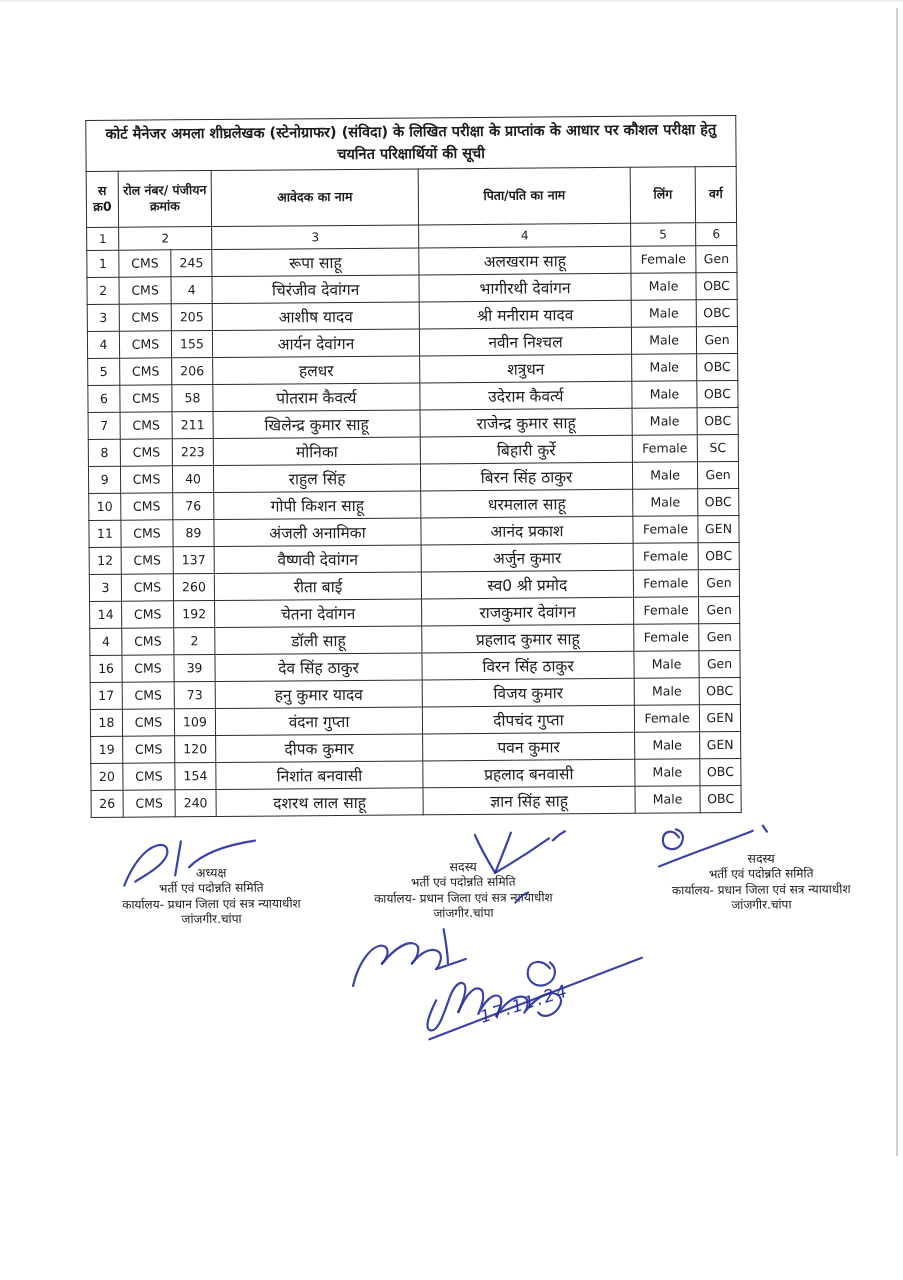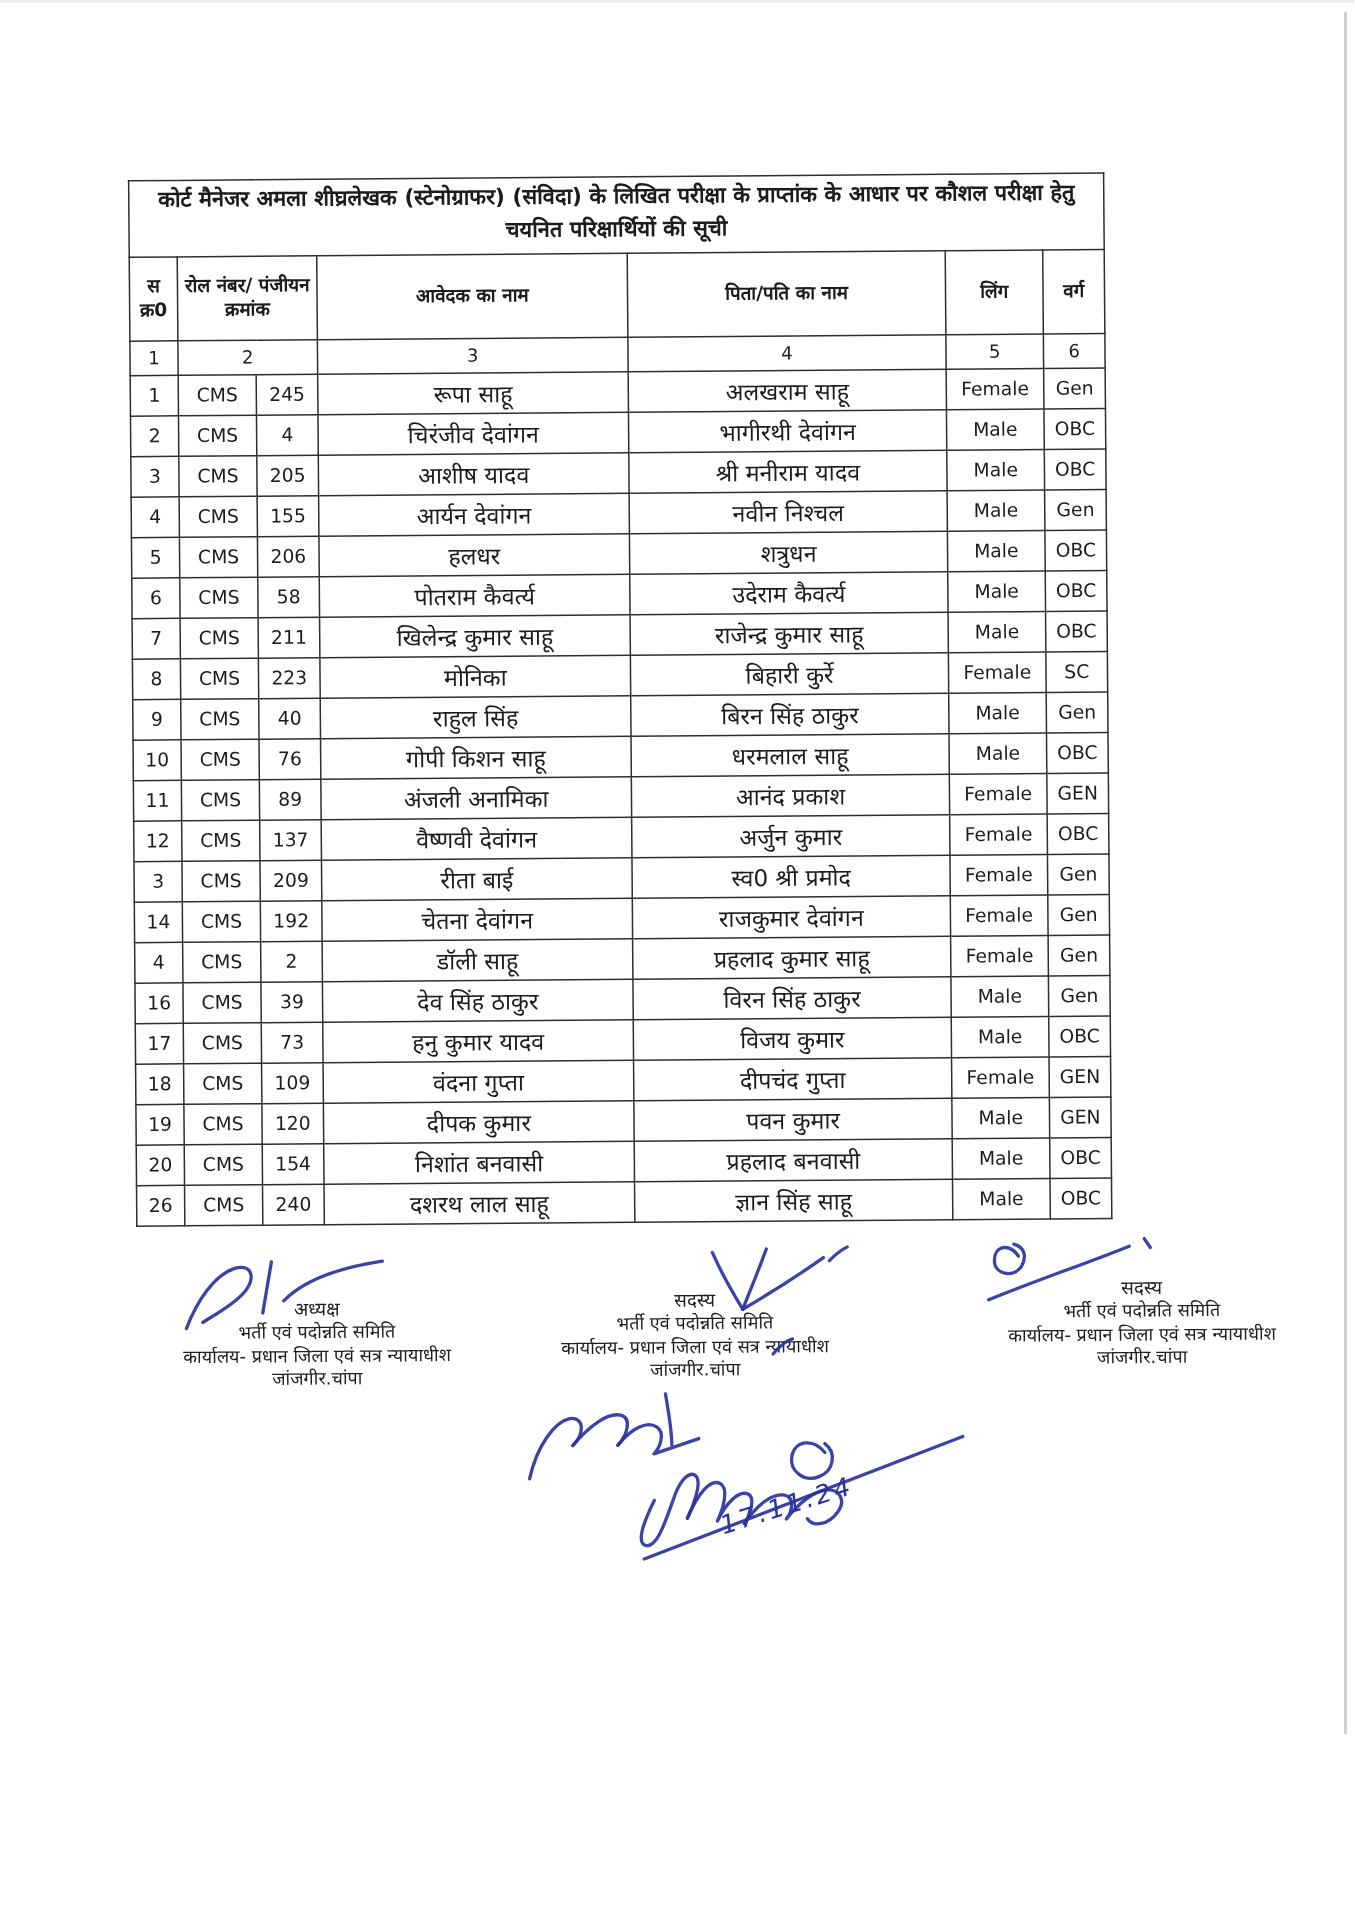--- a/index.html
+++ b/index.html
@@ -210,21 +210,21 @@
             <td class="c-en">CMS</td>
             <td class="c-en">137</td>
             <td class="c-hi">वैष्णवी देवांगन</td>
             <td class="c-hi">अर्जुन कुमार</td>
             <td class="c-en">Female</td>
             <td class="c-en">OBC</td>
           </tr>
           <tr>
             <td class="c-en">3</td>
             <td class="c-en">CMS</td>
-            <td class="c-en">209</td>
+            <td class="c-en">260</td>
             <td class="c-hi">रीता बाई</td>
             <td class="c-hi">स्व0 श्री प्रमोद</td>
             <td class="c-en">Female</td>
             <td class="c-en">Gen</td>
           </tr>
           <tr>
             <td class="c-en">14</td>
             <td class="c-en">CMS</td>
             <td class="c-en">192</td>
             <td class="c-hi">चेतना देवांगन</td>

